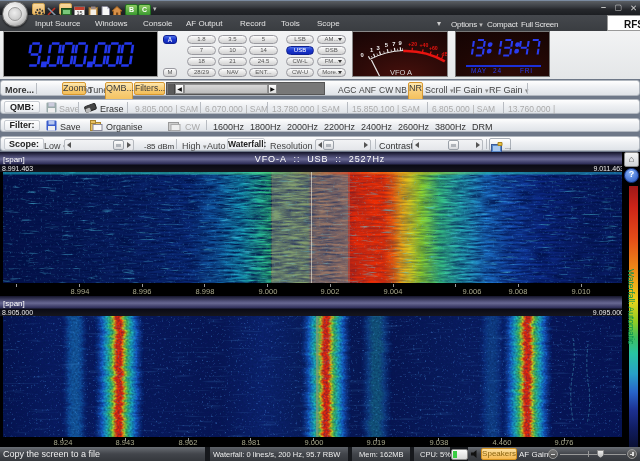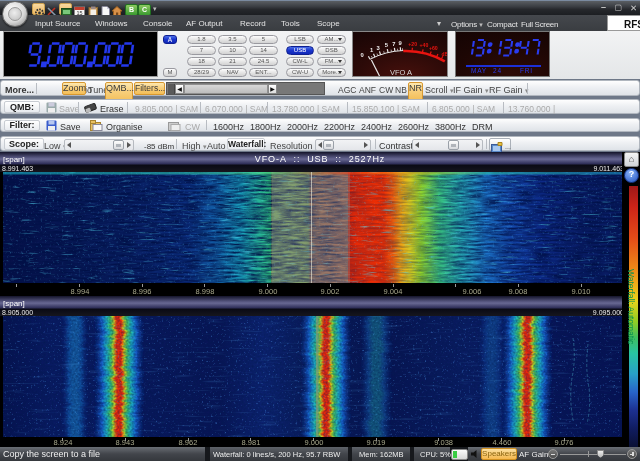--- a/index.html
+++ b/index.html
@@ -564,21 +564,21 @@
       <span style="position:absolute;left:111px;top:1px;width:28px;text-align:center;color:#a8a88c;font:7.5px 'Liberation Sans',sans-serif;">8.943</span>
       <div style="position:absolute;left:188px;top:1px;width:1px;height:3px;background:#999;"></div>
       <span style="position:absolute;left:174px;top:1px;width:28px;text-align:center;color:#a8a88c;font:7.5px 'Liberation Sans',sans-serif;">8.962</span>
       <div style="position:absolute;left:250px;top:1px;width:1px;height:3px;background:#999;"></div>
       <span style="position:absolute;left:237px;top:1px;width:28px;text-align:center;color:#a8a88c;font:7.5px 'Liberation Sans',sans-serif;">8.981</span>
       <div style="position:absolute;left:313px;top:1px;width:1px;height:3px;background:#999;"></div>
       <span style="position:absolute;left:300px;top:1px;width:28px;text-align:center;color:#a8a88c;font:7.5px 'Liberation Sans',sans-serif;">9.000</span>
       <div style="position:absolute;left:376px;top:1px;width:1px;height:3px;background:#999;"></div>
       <span style="position:absolute;left:362px;top:1px;width:28px;text-align:center;color:#a8a88c;font:7.5px 'Liberation Sans',sans-serif;">9.019</span>
       <div style="position:absolute;left:438px;top:1px;width:1px;height:3px;background:#999;"></div>
-      <span style="position:absolute;left:425px;top:1px;width:28px;text-align:right;color:#a8a88c;font:7.5px 'Liberation Sans',sans-serif;">9.038</span>
+      <span style="position:absolute;left:425px;top:1px;width:28px;text-align:center;color:#a8a88c;font:7.5px 'Liberation Sans',sans-serif;">9.038</span>
       <div style="position:absolute;left:501px;top:1px;width:1px;height:3px;background:#999;"></div>
       <span style="position:absolute;left:488px;top:1px;width:28px;text-align:center;color:#a8a88c;font:7.5px 'Liberation Sans',sans-serif;">4.460</span>
       <div style="position:absolute;left:564px;top:1px;width:1px;height:3px;background:#999;"></div>
       <span style="position:absolute;left:550px;top:1px;width:28px;text-align:center;color:#a8a88c;font:7.5px 'Liberation Sans',sans-serif;">9.076</span>
     </div>
 <div style="position:absolute;left:622px;top:152px;width:18px;height:295px;background:#000;">
 <div style="position:absolute;left:2px;top:0px;width:15px;height:15px;background:linear-gradient(#f4f4f4,#d0d4d8);border:1px solid #888;border-radius:2px;box-sizing:border-box;text-align:center;line-height:13px;font-size:9px;color:#333;">⌂</div>
 <div style="position:absolute;left:2px;top:16px;width:15px;height:15px;background:radial-gradient(circle at 40% 30%,#8ab4f8,#2050c0);border:1px solid #1a3a90;border-radius:50%;box-sizing:border-box;text-align:center;line-height:13px;font:bold 9px 'Liberation Sans';color:#fff;">?</div>
 <div style="position:absolute;left:7px;top:34px;width:9px;height:261px;background:linear-gradient(#a01818 0%,#cc2418 8%,#e44c18 20%,#f09018 33%,#e8d41c 44%,#90cc24 52%,#40c060 58%,#28c4a0 64%,#28a0c8 72%,#2864c8 79%,#1c3090 86%,#101c60 93%,#0a1034 100%);"></div>
 <div style="position:absolute;left:4px;top:117px;width:10px;height:110px;color:#0a9050;font:8.5px 'Liberation Sans',sans-serif;writing-mode:vertical-rl;white-space:nowrap;">Waterfall: Automatic</div>

